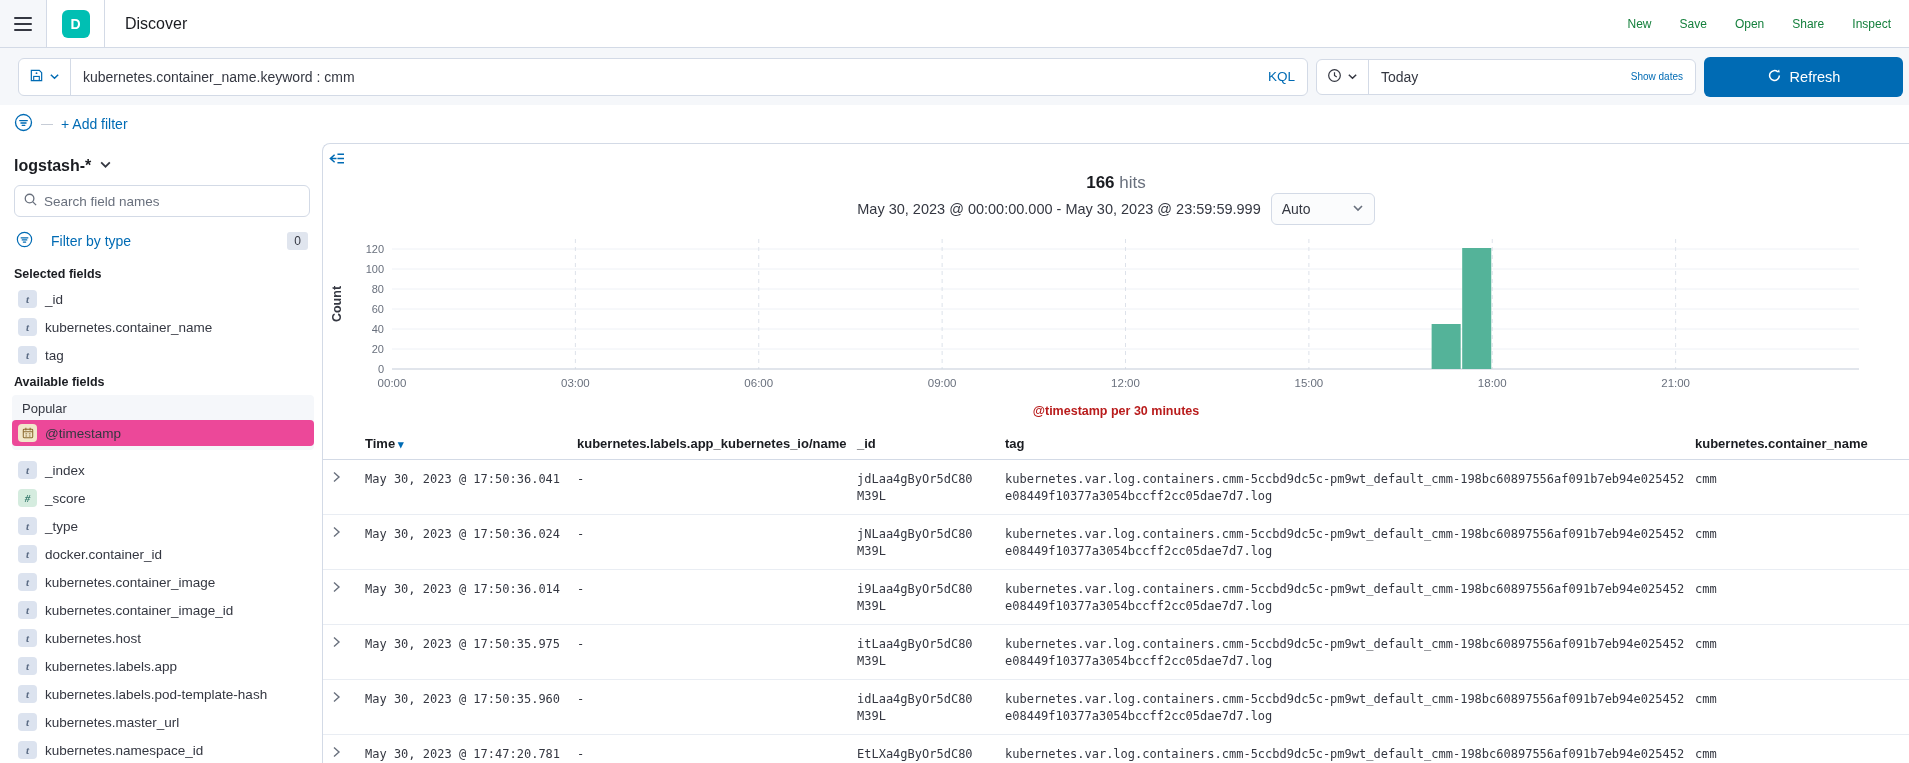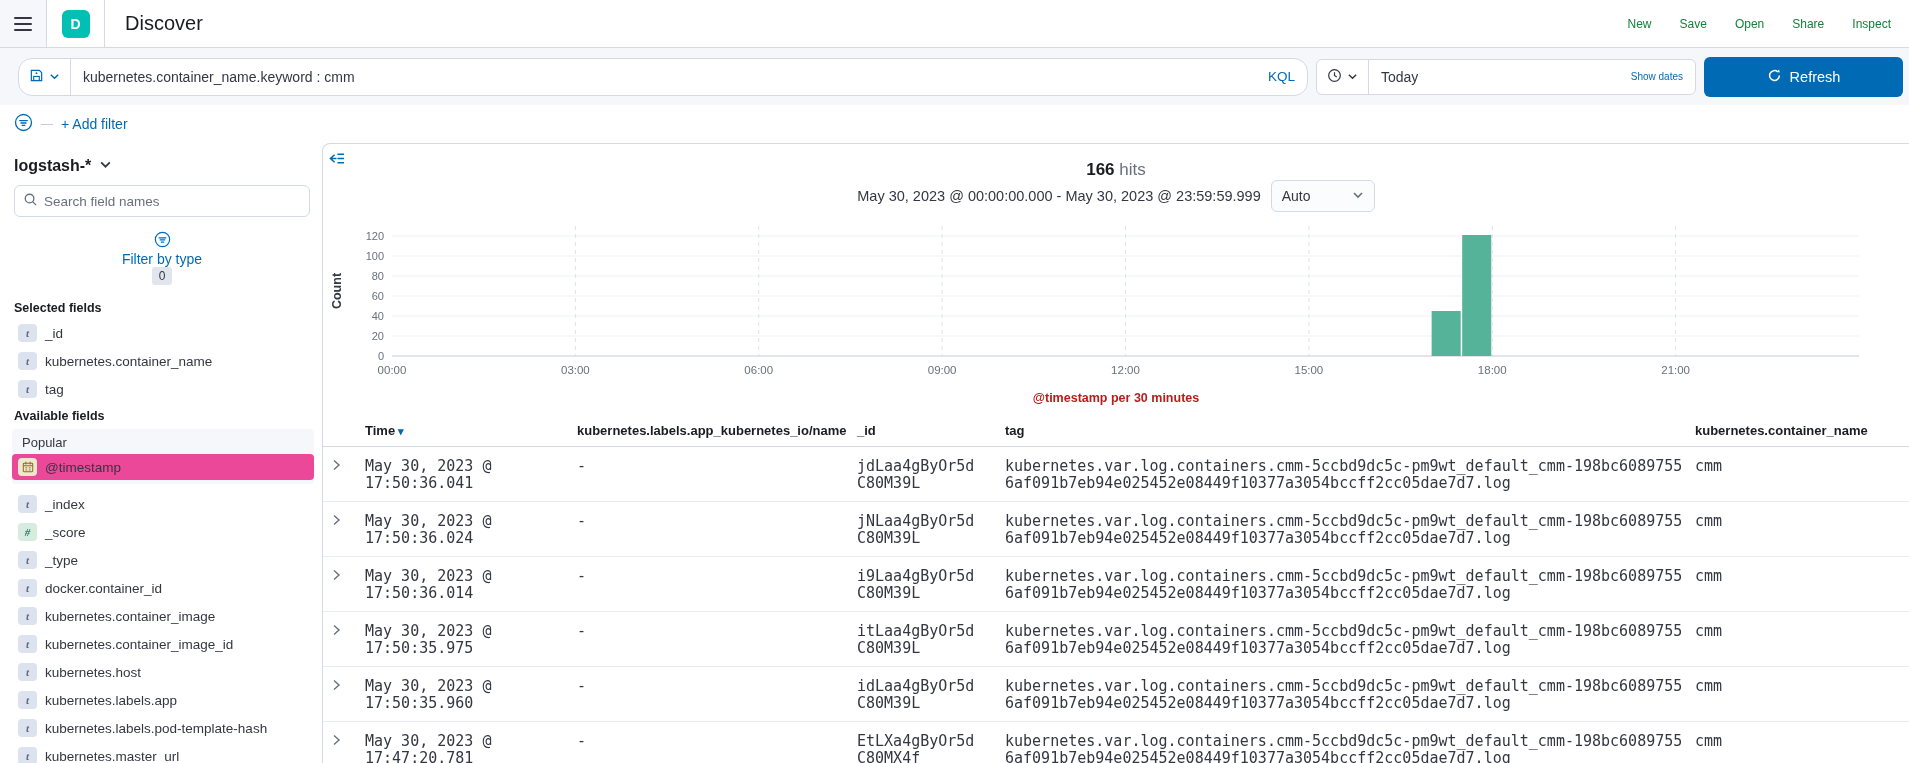--- a/index.html
+++ b/index.html
@@ -23,33 +23,33 @@
   .hamburger span { display: block; height: 2px; background: #343741; border-radius: 1px; }
   .logo-cell {
     width: 58px; display: flex; align-items: center; justify-content: center;
     border-right: 1px solid #d3dae6;
   }
   .app-badge {
     width: 28px; height: 28px; border-radius: 6px; background: #00bfb3;
     color: #fff; font-weight: bold; font-size: 14px;
     display: flex; align-items: center; justify-content: center;
   }
-  .topbar-title { display: flex; align-items: center; padding-left: 20px; font-size: 20px; color: #1a1c21; }
+  .topbar-title { display: flex; align-items: center; padding-left: 20px; font-size: 16px; color: #1a1c21; }
   .topbar-spacer { flex: 1; }
   .topbar-links { display: flex; align-items: center; gap: 28px; padding-right: 18px; }
   .topbar-links a { color: #15803d; text-decoration: none; font-size: 12px; cursor: pointer; }
 
   
   .querybar {
     height: 57px; background: #f5f7fa; display: flex; align-items: center;
     padding: 0 6px 0 18px; gap: 8px;
   }
   .query-input-wrap {
     flex: 1; height: 38px; background: #fff; border: 1px solid #d3dae6;
-    border-radius: 14px; display: flex; align-items: center; overflow: hidden;
+    border-radius: 6px; display: flex; align-items: center; overflow: hidden;
   }
   .saved-query-btn {
     display: flex; align-items: center; gap: 5px; padding: 0 10px;
     height: 100%; border-right: 1px solid #d3dae6; cursor: pointer;
   }
   .query-input {
     flex: 1; border: none; outline: none; height: 100%;
     font-size: 14px; color: #343741; padding: 0 12px;
     font-family: "Liberation Sans", sans-serif; background: transparent;
   }
@@ -90,21 +90,21 @@
   .index-pattern { font-size: 16px; font-weight: bold; color: #1a1c21; }
   .field-search {
     height: 32px; border: 1px solid #d3dae6; border-radius: 6px; background: #fff;
     display: flex; align-items: center; padding: 0 8px; gap: 6px; margin-bottom: 10px;
   }
   .field-search input {
     border: none; outline: none; flex: 1; font-size: 13.5px; color: #343741;
     font-family: "Liberation Sans", sans-serif; background: transparent;
   }
   .field-search input::placeholder { color: #69707d; }
-  .filter-type-row { display: flex; align-items: center; gap: 0; padding: 4px 2px 10px 2px; cursor: pointer; flex-direction: column; }
+  .filter-type-row { display: flex; align-items: center; gap: 18px; padding: 4px 2px 10px 2px; cursor: pointer; }
   .filter-type-label { color: #006bb4; font-size: 14px; }
   .filter-type-spacer { flex: 1; }
   .count-badge {
     background: #e0e5ee; color: #343741; font-size: 12px; border-radius: 3px;
     padding: 1px 7px; line-height: 16px;
   }
   .fields-section-label { font-size: 12.5px; font-weight: bold; color: #1a1c21; padding: 6px 0 4px 0; }
   .field-item { display: flex; align-items: center; gap: 8px; height: 28px; padding: 0 4px; cursor: pointer; border-radius: 4px; }
   .field-badge {
     width: 19px; height: 18px; border-radius: 4px; flex: none;
@@ -119,21 +119,21 @@
   .popular-block { background: #f5f7fa; border-radius: 4px; padding: 4px 0 4px 0; margin: 2px -4px 6px -2px; }
   .popular-label { font-size: 13px; color: #343741; padding: 2px 0 4px 10px; }
   .popular-block .field-item { height: 26px; padding-left: 6px; }
   .popular-block .field-item.highlight { background: #ec4899; }
 
   
   .panel {
     flex: 1; border-left: 1px solid #d3dae6; border-top: 1px solid #d3dae6;
     border-top-left-radius: 8px; background: #fff; overflow: hidden;
   }
-  .hits-row { text-align: center; margin-top: 16px; font-size: 17px; }
+  .hits-row { text-align: center; margin-top: 29px; font-size: 17px; }
   .hits-count { font-weight: bold; color: #1a1c21; }
   .hits-label { color: #69707d; }
   .range-row { display: flex; align-items: center; justify-content: center; gap: 10px; margin-top: 0; }
   .range-text { font-size: 14.5px; color: #343741; }
   .interval-select {
     width: 104px; height: 32px; border: 1px solid #d3dae6; border-radius: 6px; background: #fbfcfd;
     display: flex; align-items: center; padding: 0 10px; cursor: pointer;
   }
   .interval-value { flex: 1; font-size: 14px; color: #343741; }
   .chart-wrap { margin-top: 8px; padding-left: 4px; }
@@ -144,21 +144,21 @@
   .doc-grid-row {
     display: grid;
     grid-template-columns: 34px 212px 280px 148px 690px 1fr;
     padding-left: 8px;
   }
   .doc-head { border-bottom: 1px solid #d3dae6; padding-bottom: 8px; padding-top: 6px; }
   .doc-head .col { font-size: 13px; font-weight: bold; color: #1a1c21; }
   .sort-arrow { color: #006bb4; font-size: 11px; margin-left: 3px; }
   .doc-row { border-bottom: 1px solid #e9edf3; min-height: 55px; padding-top: 11px; }
   .doc-row .cell {
-    font-family: "DejaVu Sans Mono", monospace; font-size: 15px; line-height: 17px;
+    font-family: "DejaVu Sans Mono", monospace; font-size: 12px; line-height: 17px;
     color: #343741; padding-right: 10px;
   }
   .expander { color: #69707d; cursor: pointer; padding-top: 0px; }
   .wrap-id { display: inline-block; max-width: 118px; word-break: break-all; }
   .wrap-tag { display: inline-block; max-width: 684px; word-break: break-all; }
 
   svg text { font-family: "Liberation Sans", sans-serif; }
 </style>
 </head>
 <body>

